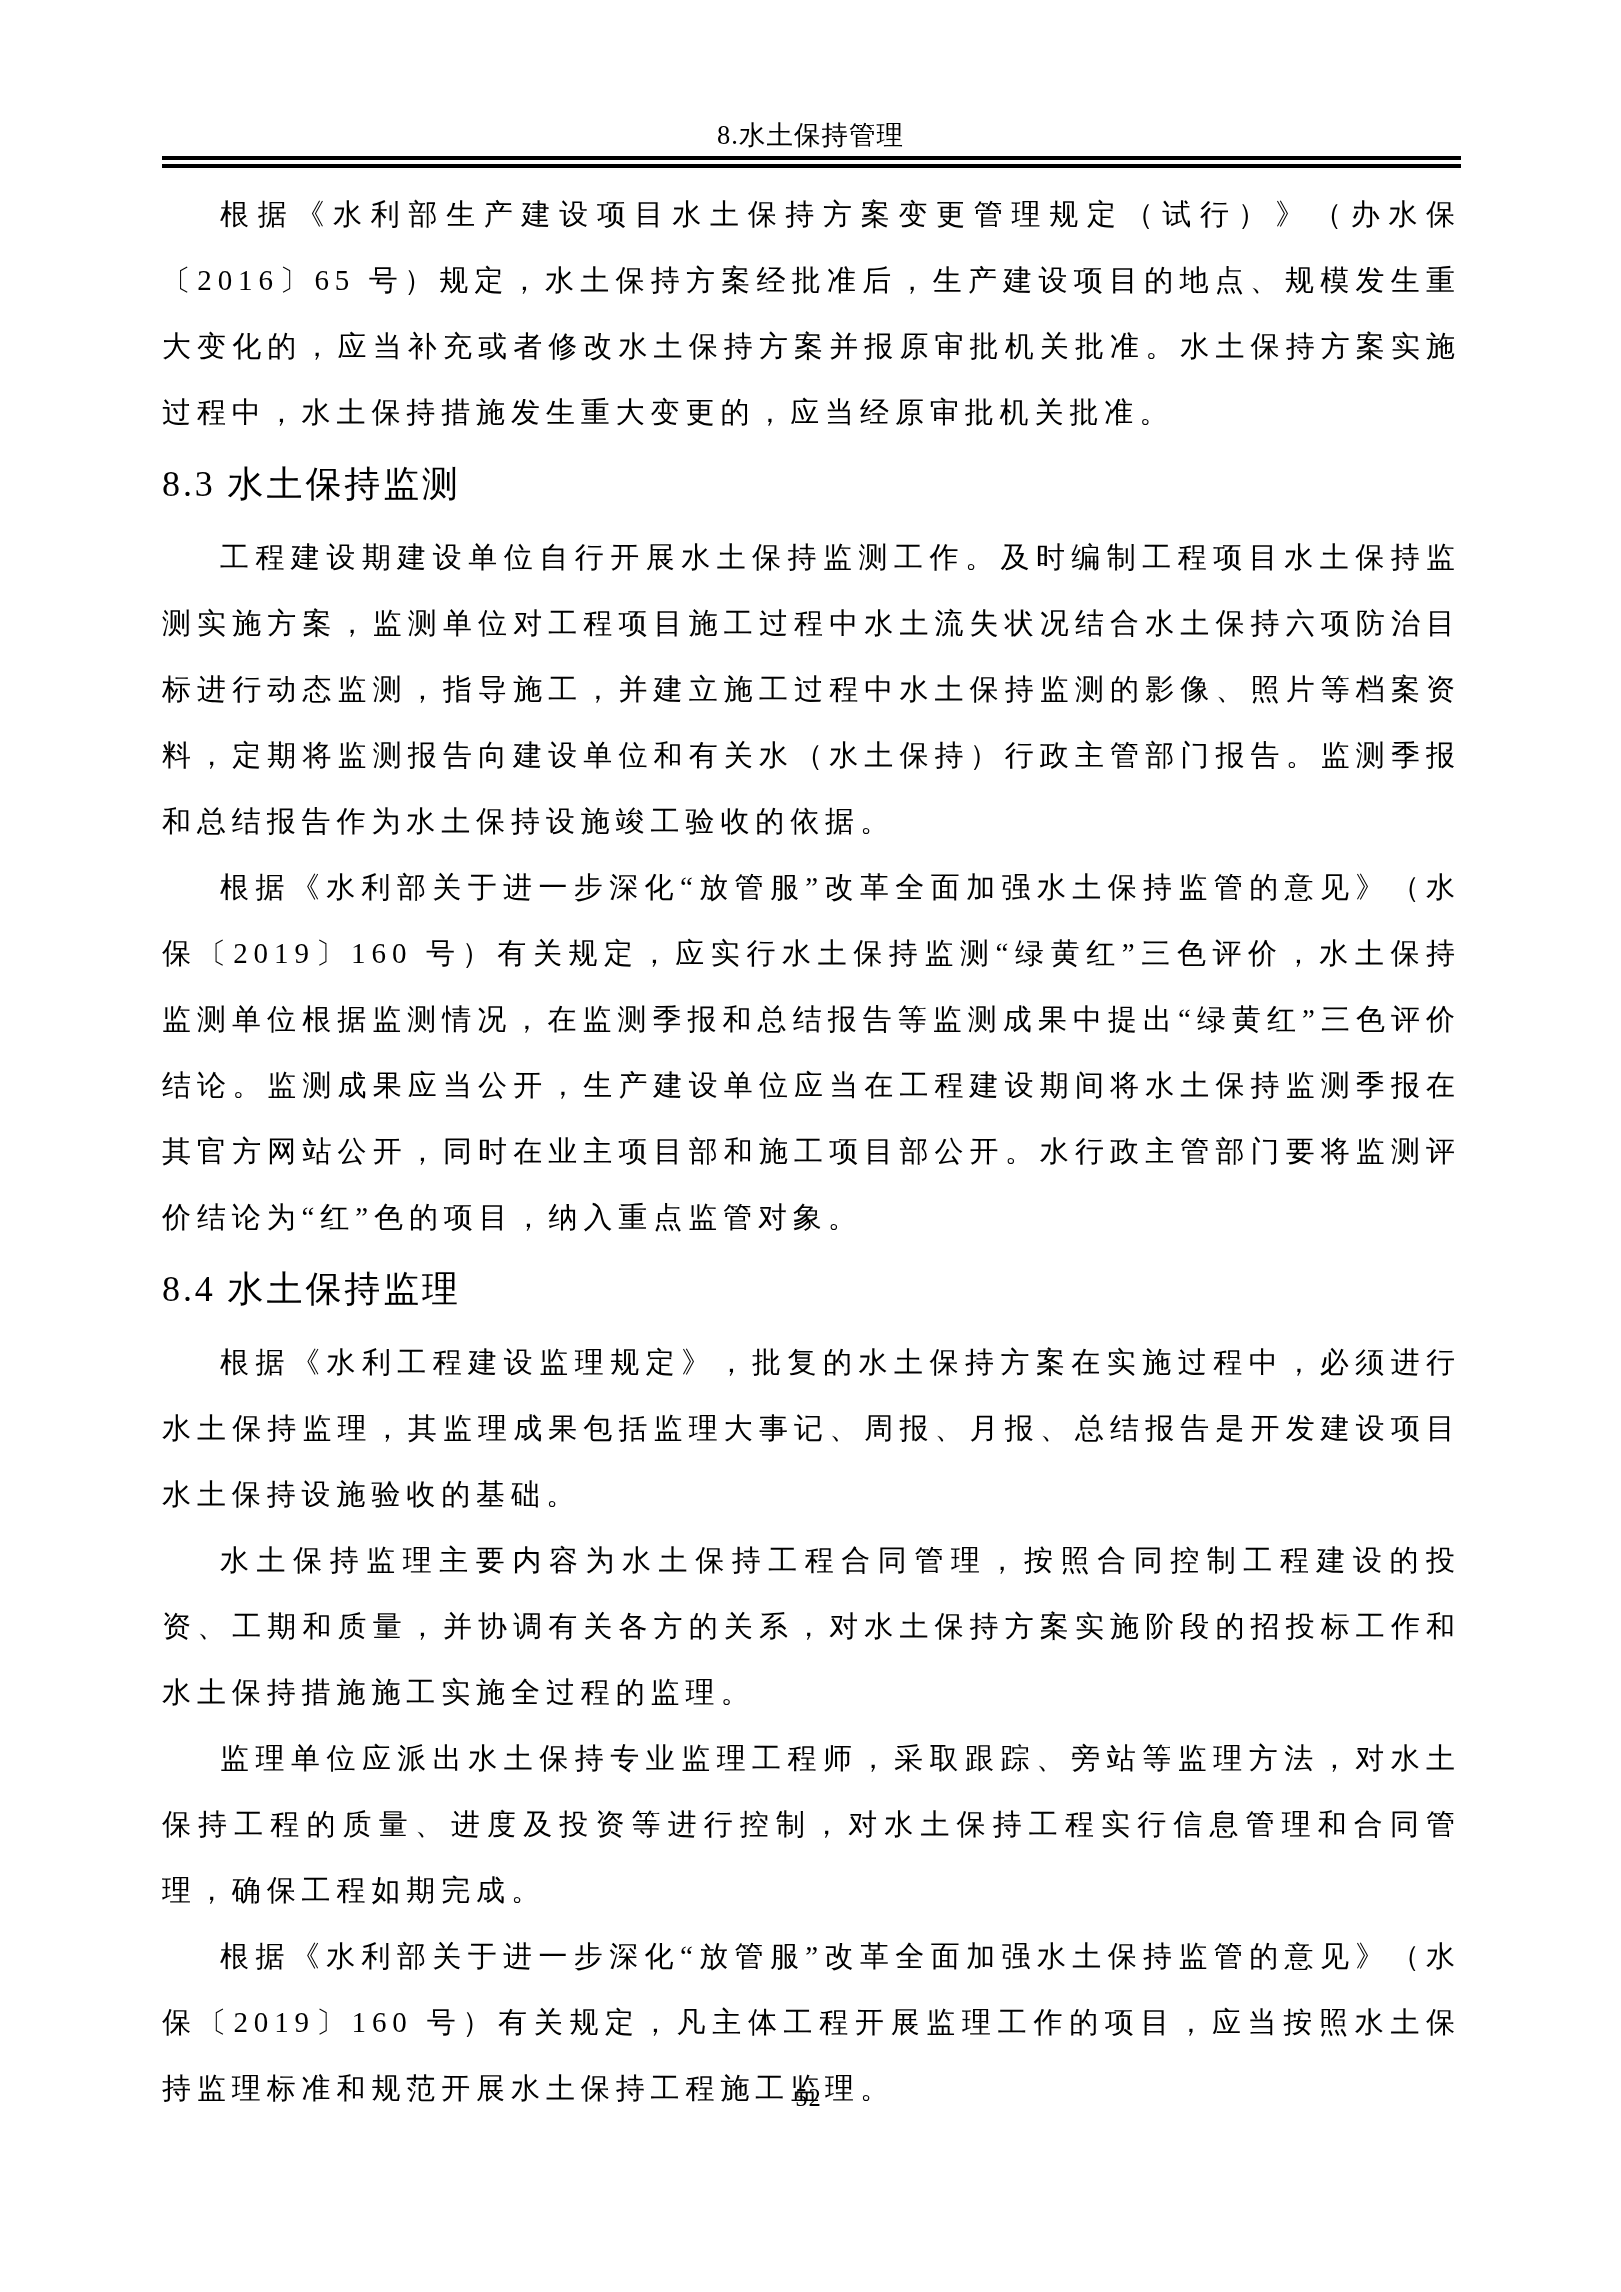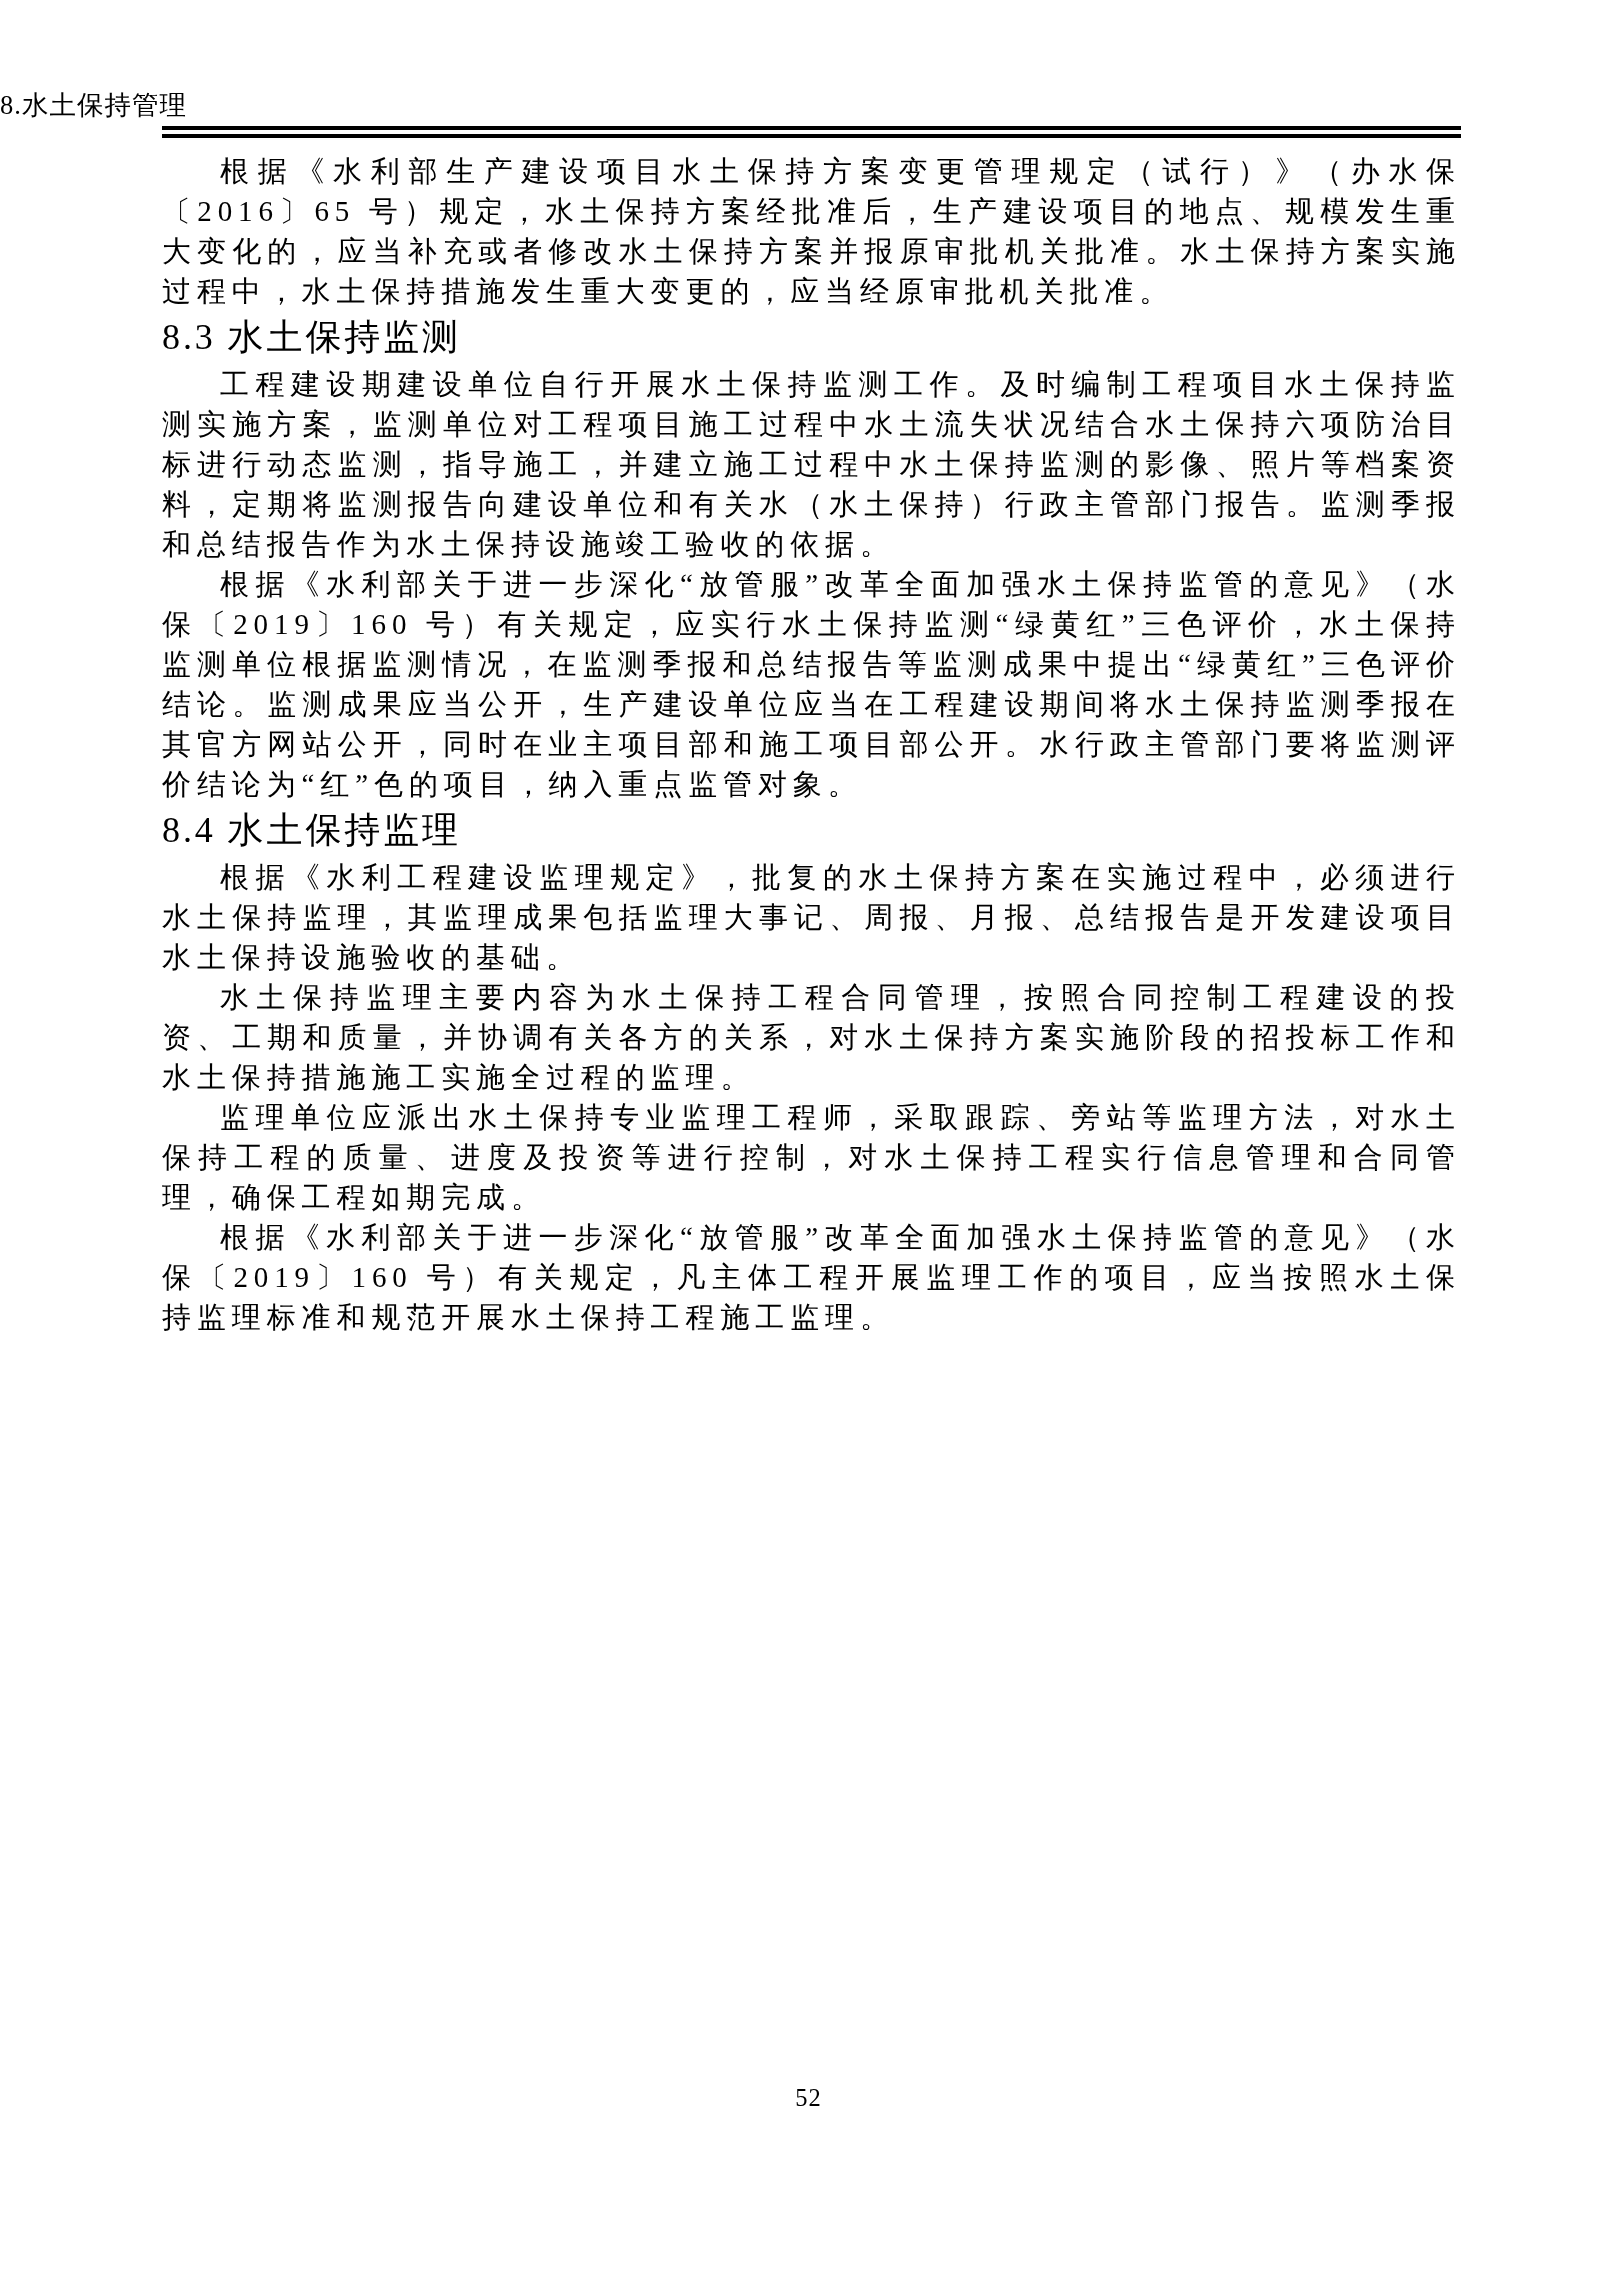--- a/index.html
+++ b/index.html
@@ -7,33 +7,33 @@
     .page {
       width: 1621px;
       height: 2293px;
       background: #ffffff;
       position: relative;
       overflow: hidden;
       font-family: "Liberation Serif", "DejaVu Serif", serif;
       color: #000000;
     }
     .header-title {
-      padding-top: 90px;
-      text-align: left;
+      padding-top: 120px;
+      text-align: center;
       font-size: 26.5px;
       line-height: 31px;
       letter-spacing: 1px;
     }
     .header-rule { margin: 4.9px 160px 0 162px; }
     .rule-top { height: 3.9px; background: #000; margin-bottom: 3.9px; }
     .rule-bottom { height: 3.9px; background: #000; }
     .content {
       margin: 13.7px 160px 0 162px;
       font-size: 29px;
-      line-height: 40px;
+      line-height: 66px;
       text-align: justify;
       letter-spacing: 5.9px;
     }
     .para { text-indent: 2em; }
     .heading {
       font-size: 36px;
       font-weight: normal;
       letter-spacing: 2.9px;
       margin: 5.9px 0 6.9px 0;
     }

